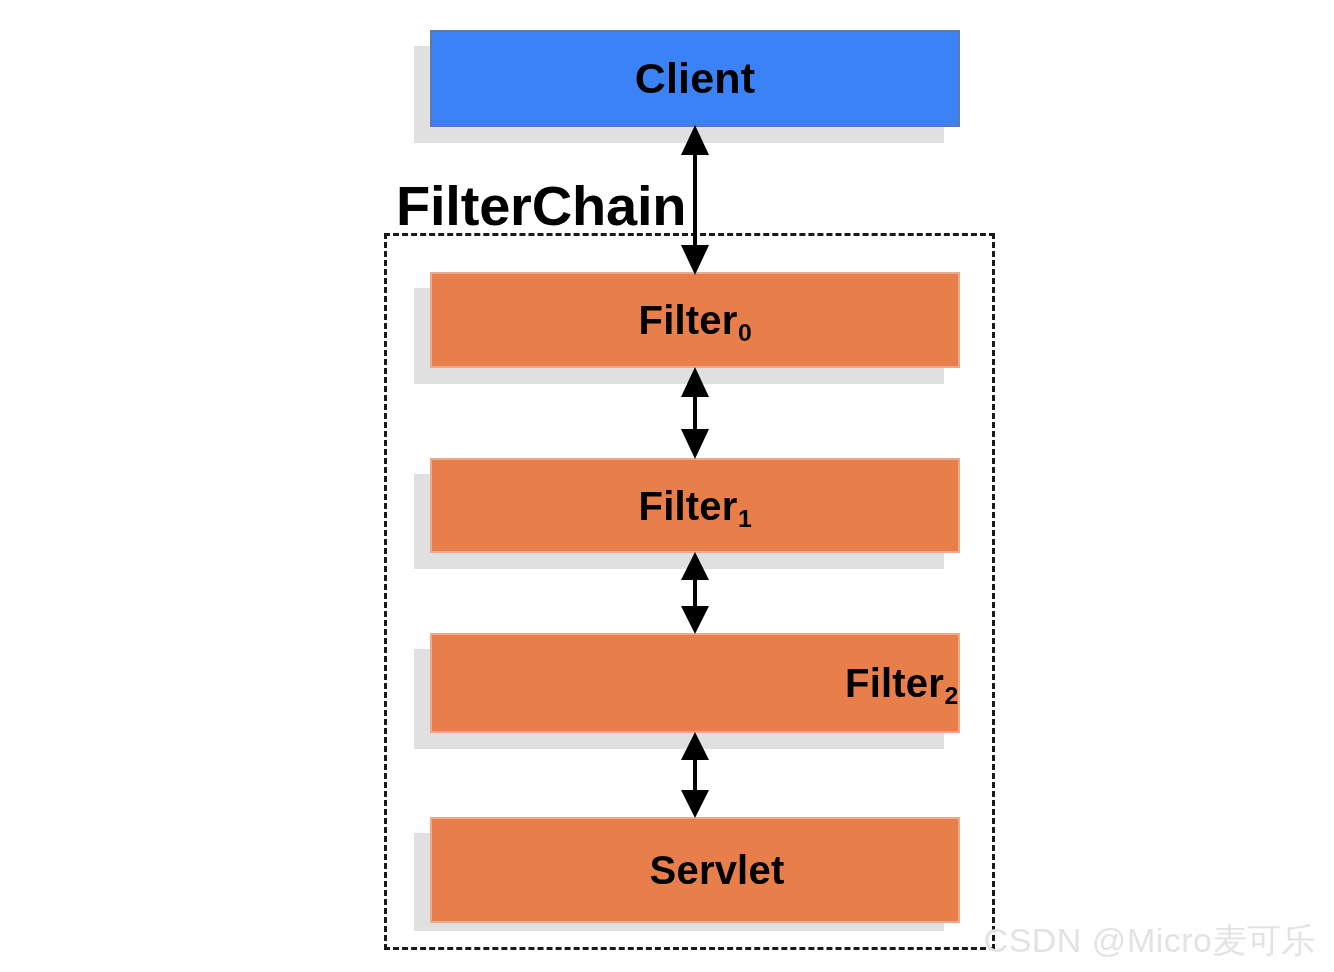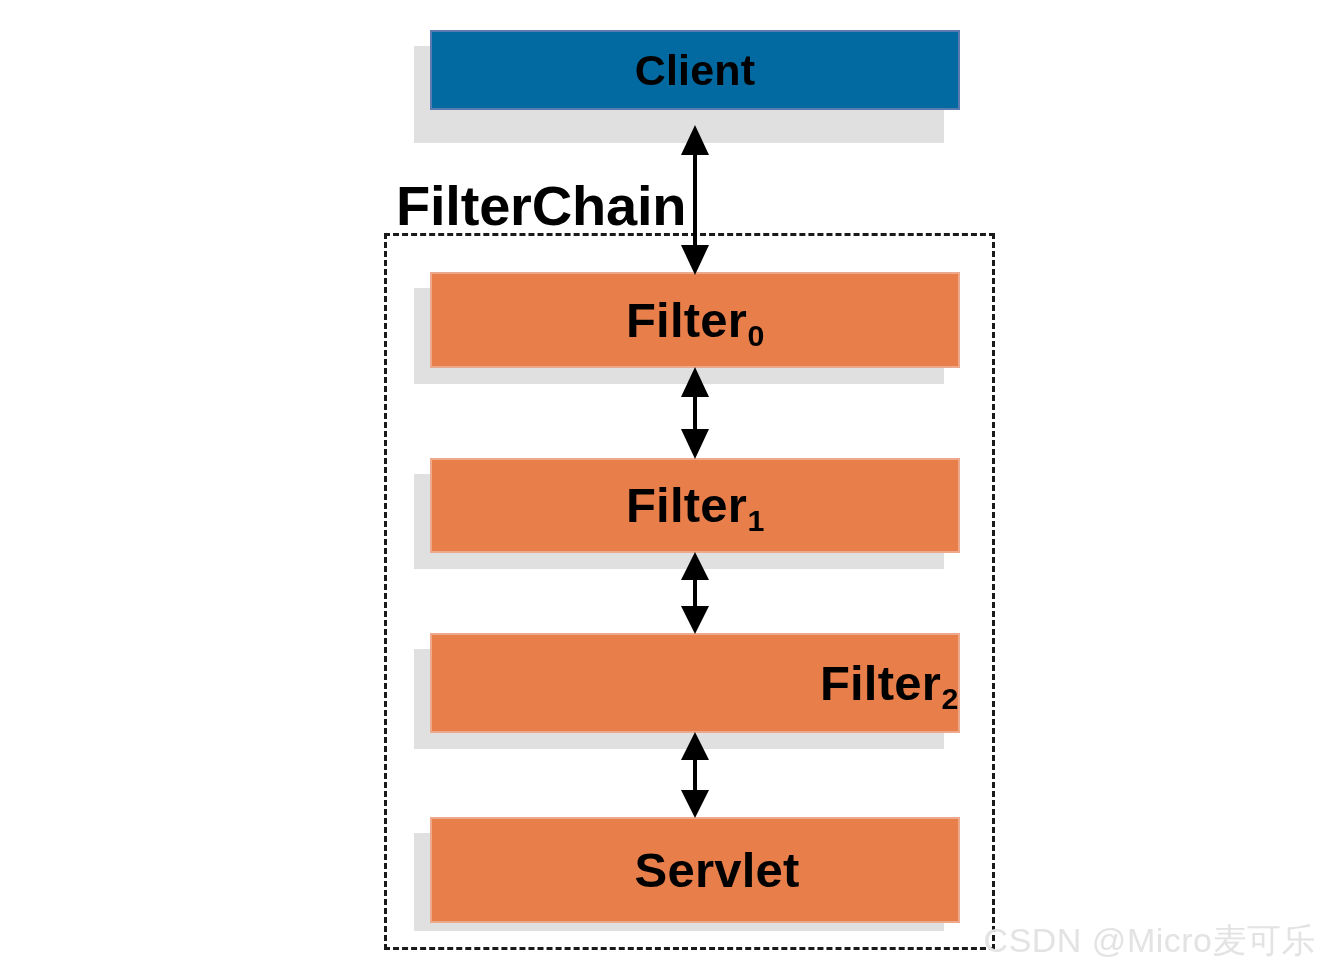--- a/index.html
+++ b/index.html
@@ -50,22 +50,22 @@
     top: 0.30em;
     left: 0.02em;
     font-weight: bold;
   }
 
   
   #client-node {
     left: 430px;
     top: 30px;
     width: 530px;
-    height: 80px;
-    background: #0369a1;
+    height: 97px;
+    background: #3b82f6;
     border: 2px solid #5b7ab0;
   }
   #client-shadow {
     left: 414px;
     top: 46px;
     width: 530px;
     height: 97px;
   }
   #client-node .node-label { font-size: 43px; }
 
@@ -73,21 +73,21 @@
   .filter-node {
     left: 430px;
     width: 530px;
     background: #e87f4a;
     border: 2px solid #eda98c;
   }
   .filter-shadow {
     left: 414px;
     width: 530px;
   }
-  .filter-node .node-label { font-size: 49px; }
+  .filter-node .node-label { font-size: 40px; }
 
   #filter0-node   { top: 272px; height: 96px; }
   #filter0-shadow { top: 288px; height: 96px; }
   #filter1-node   { top: 458px; height: 95px; }
   #filter1-shadow { top: 474px; height: 95px; }
   #filter2-node   { top: 633px; height: 100px; justify-content: flex-end; }
   #filter2-shadow { top: 649px; height: 100px; }
   #servlet-node   { top: 817px; height: 106px; padding-left: 44px; }
   #servlet-shadow { top: 833px; height: 98px; }
 

